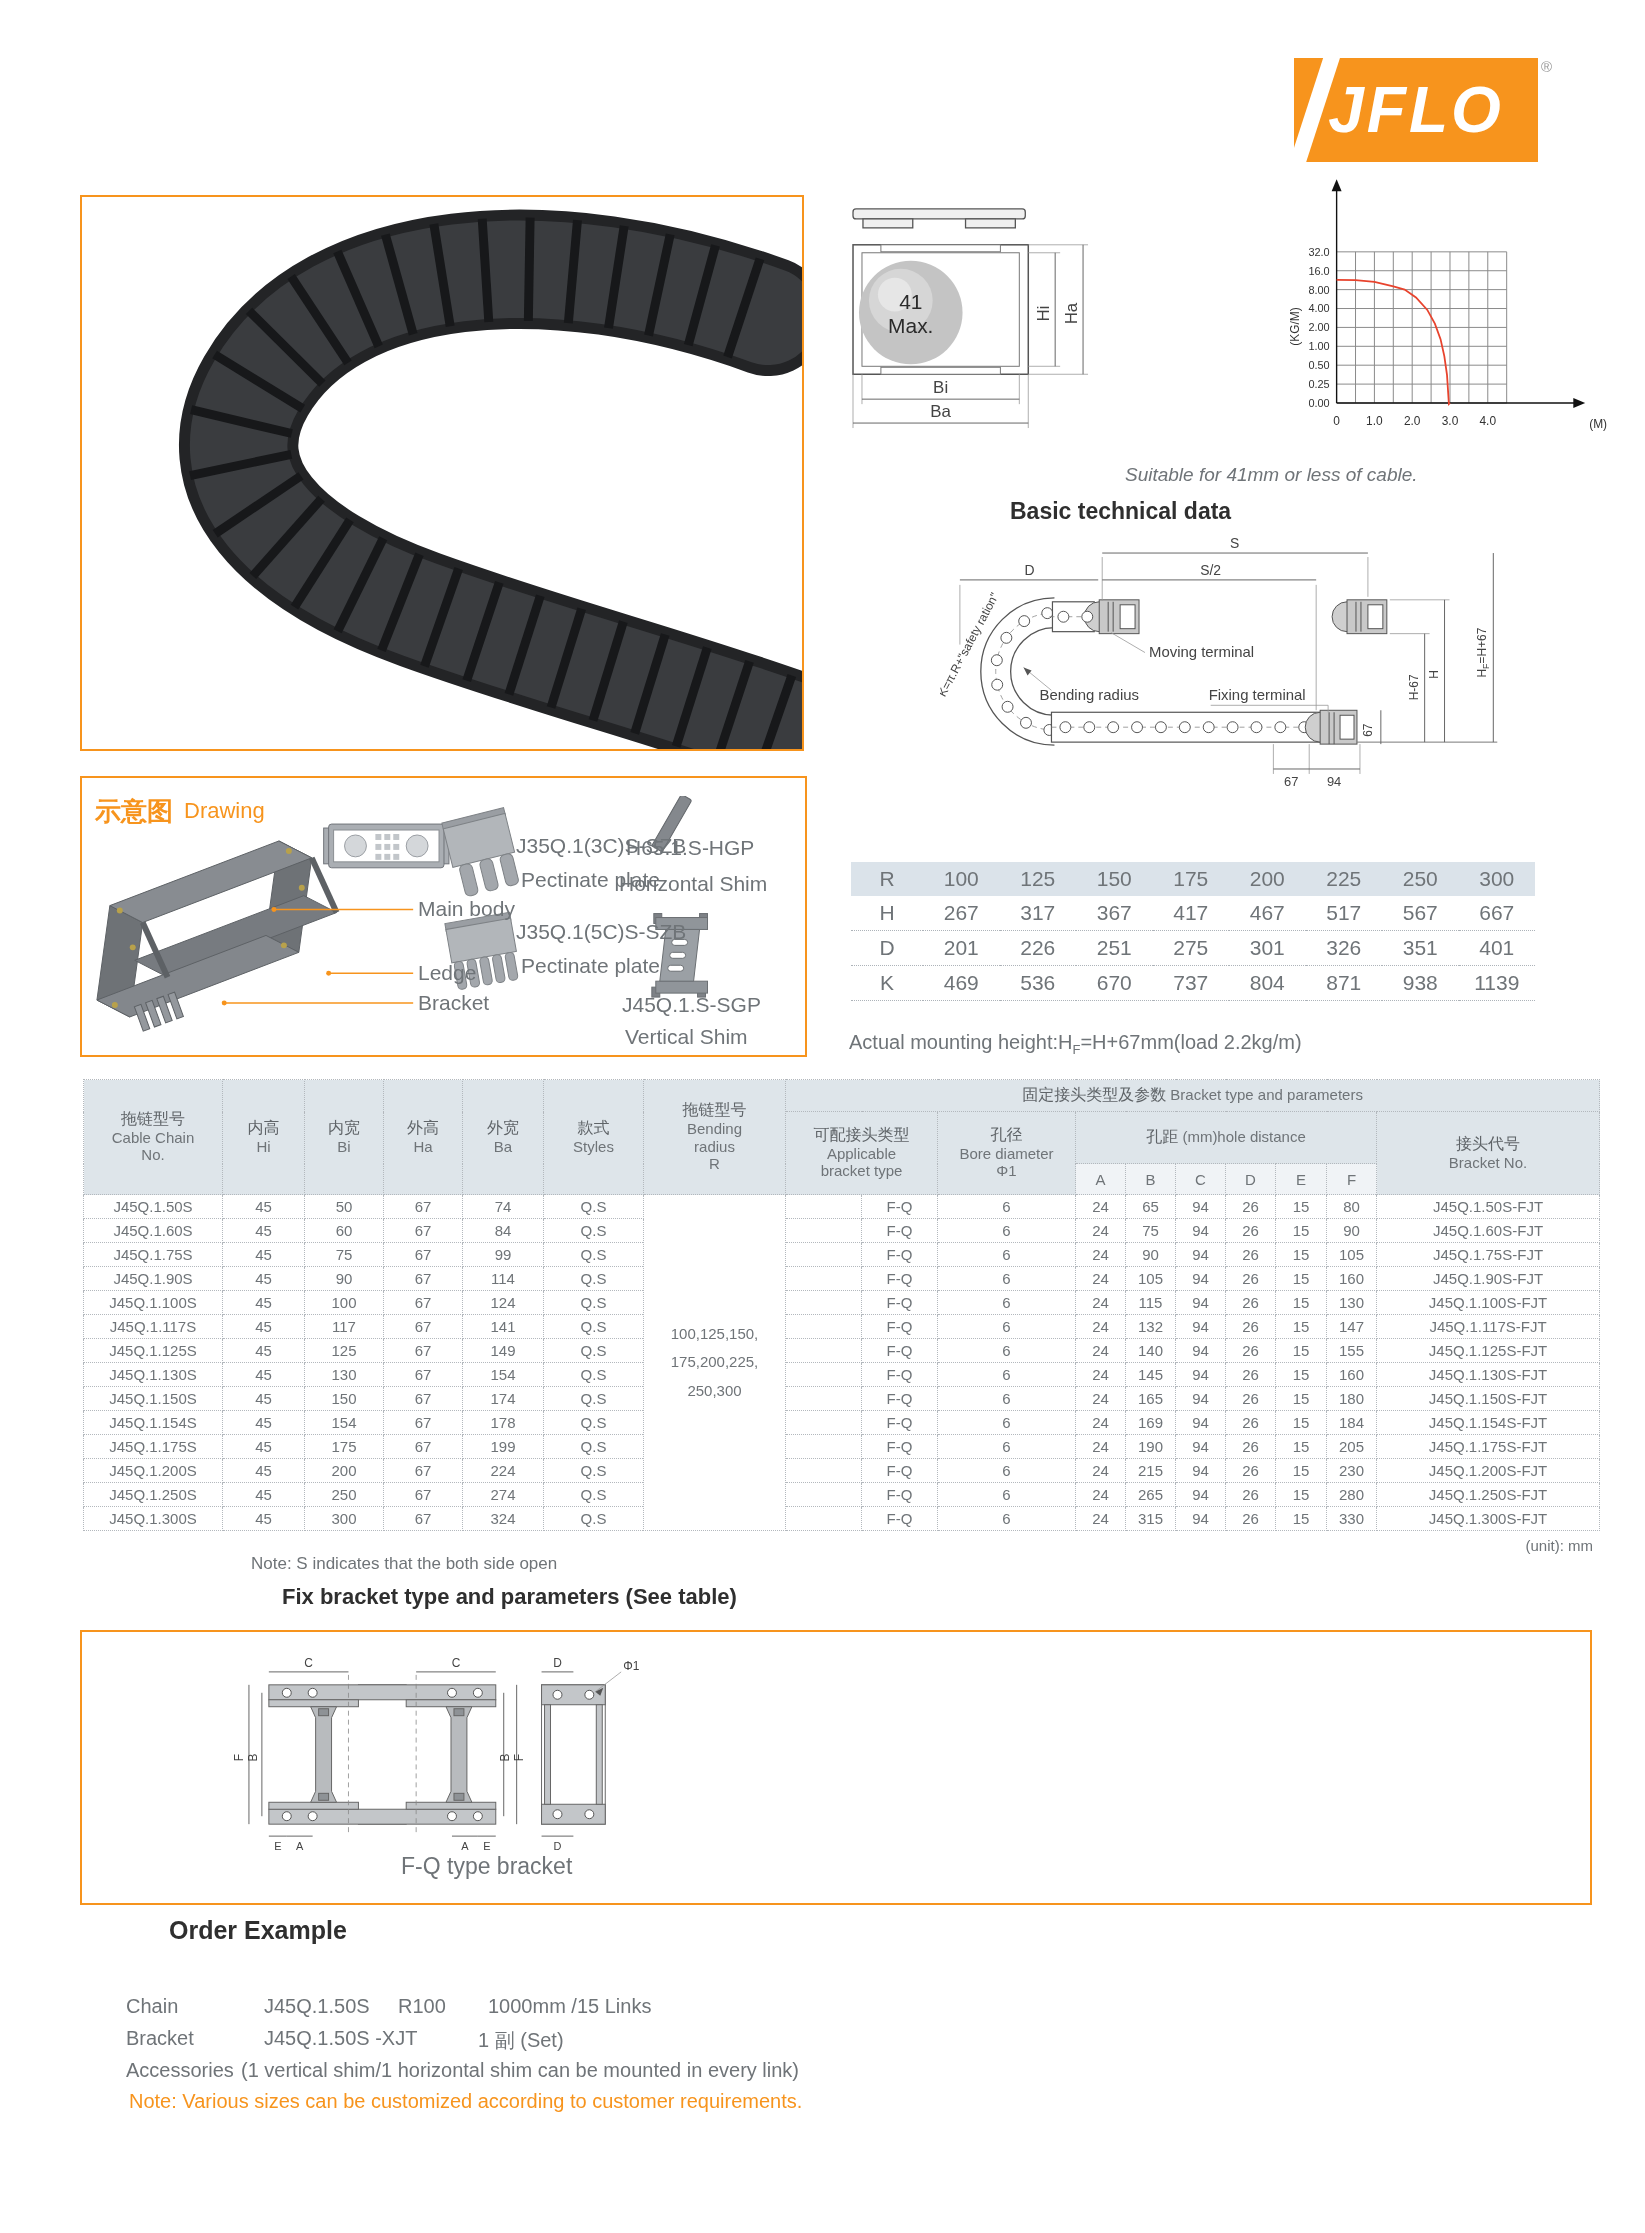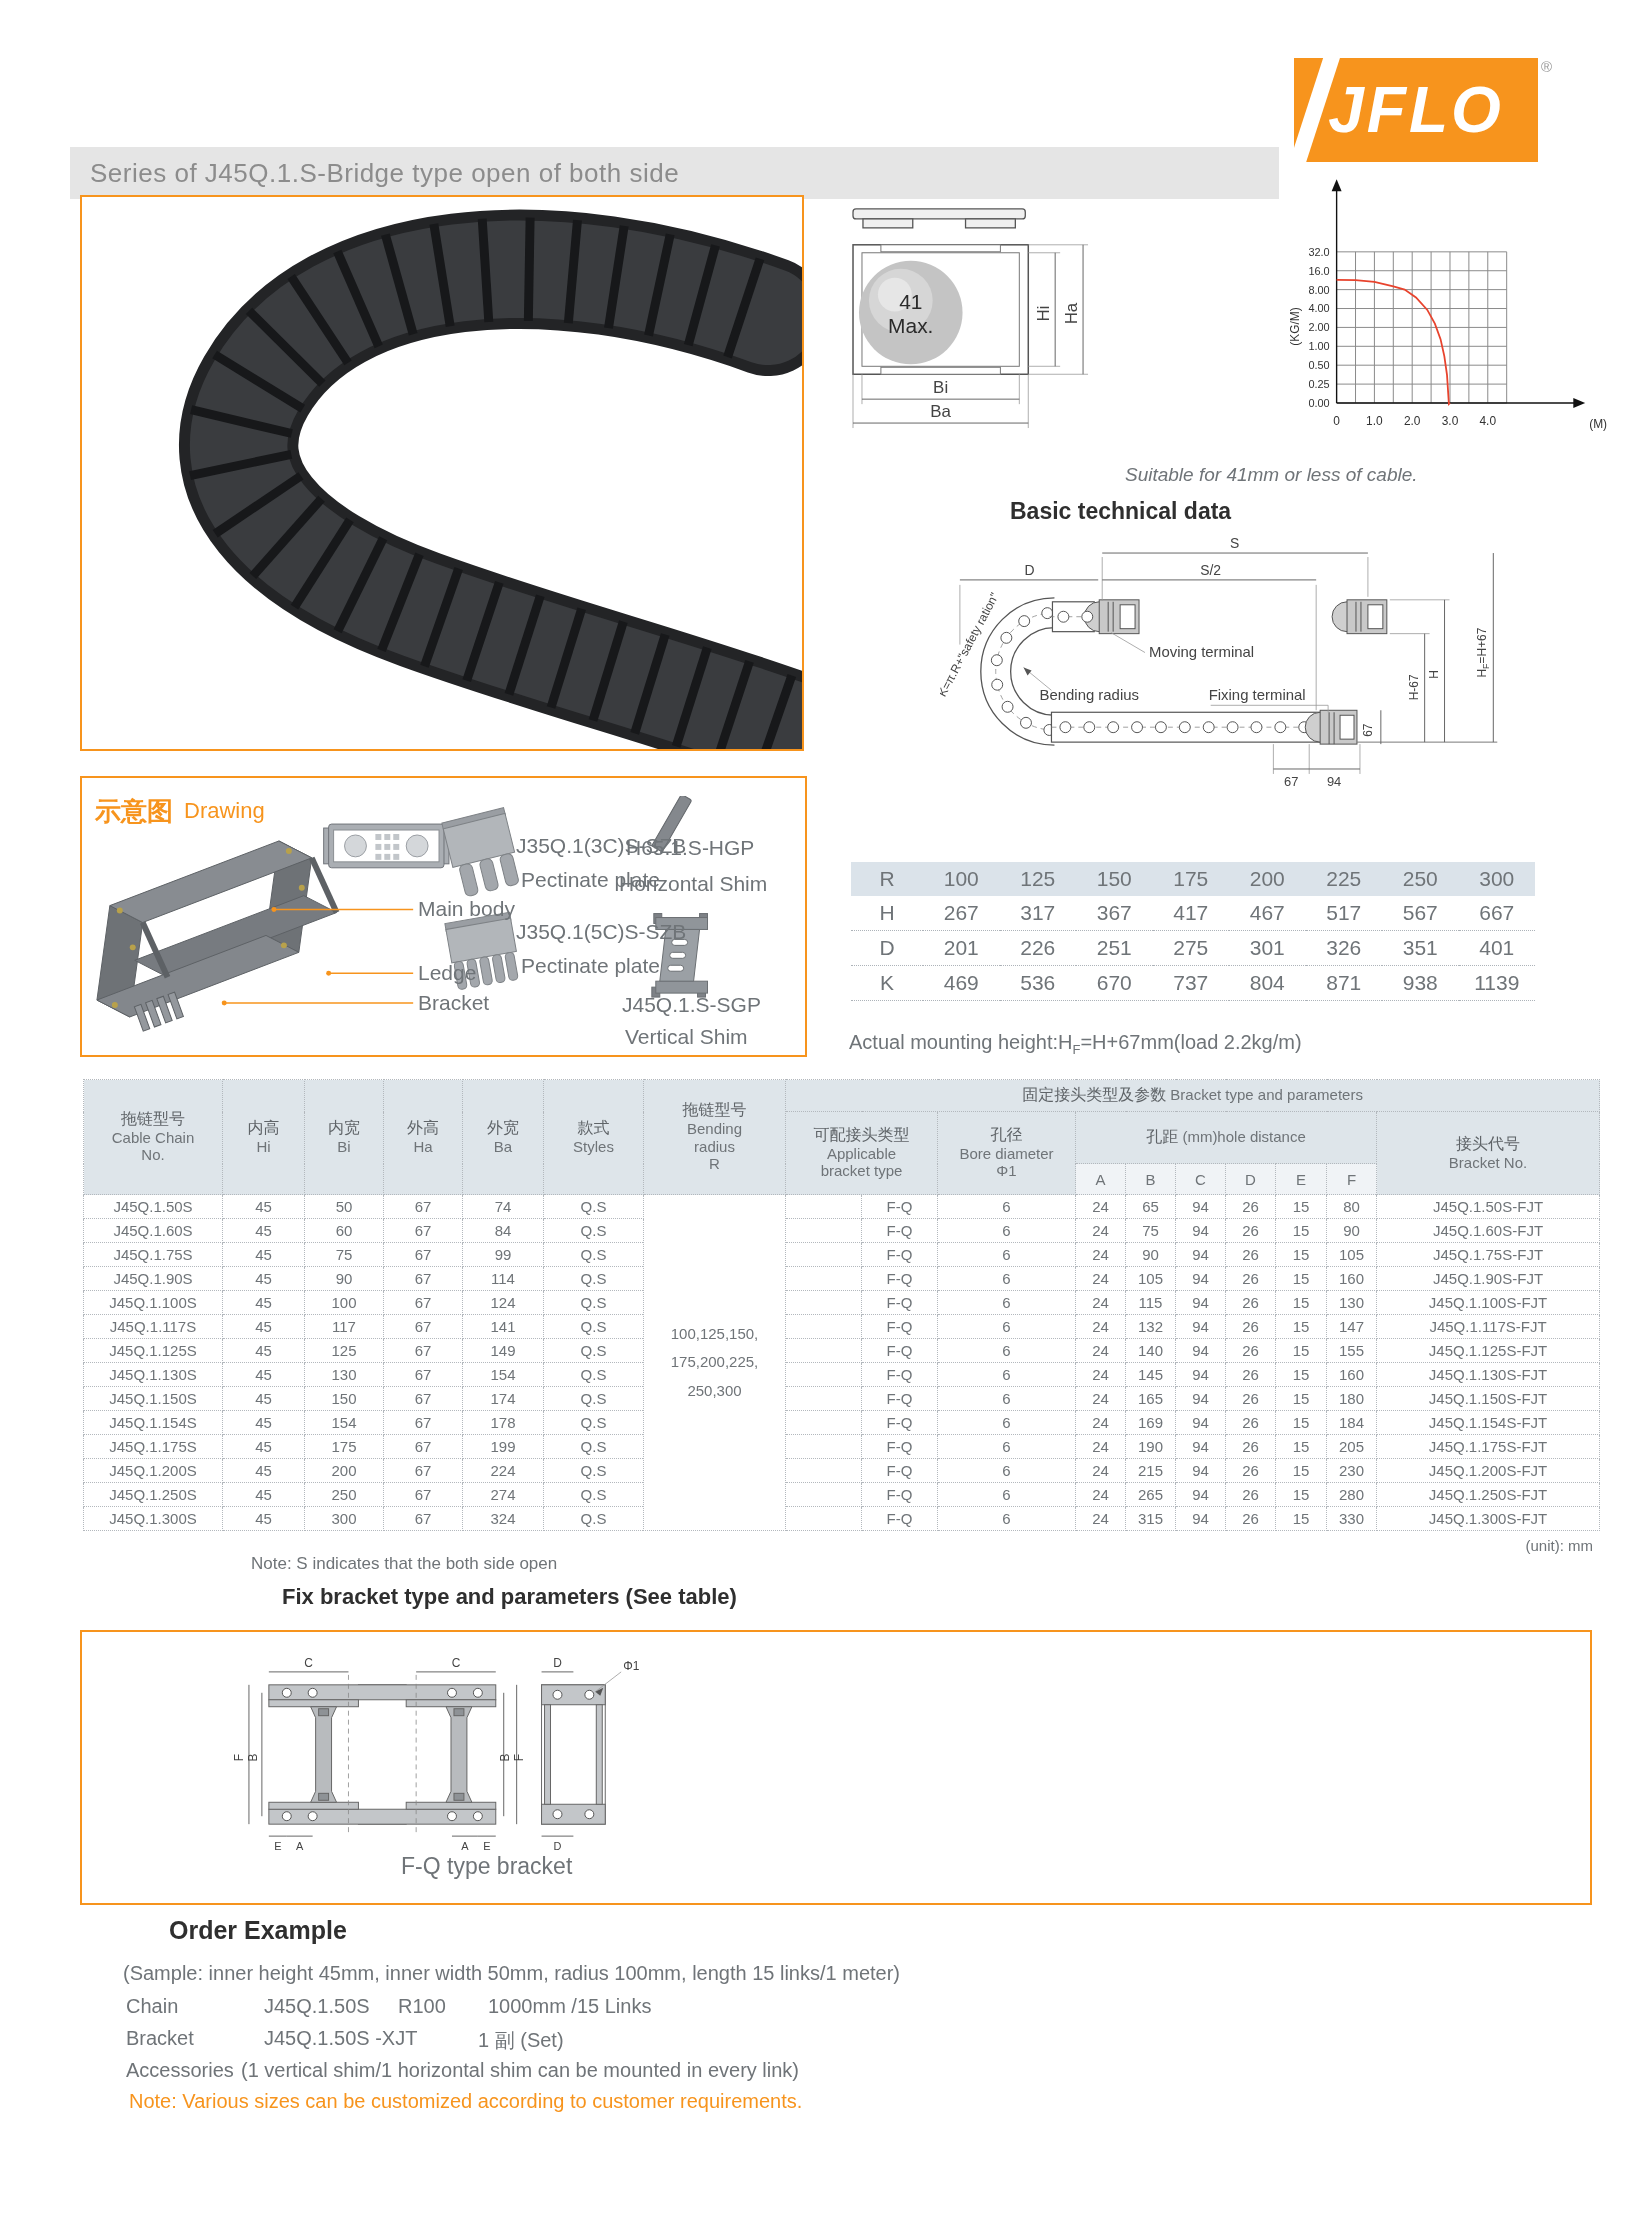--- a/index.html
+++ b/index.html
@@ -43,23 +43,20 @@
   [data-name="chart-grid"] line{stroke:#8a8a8a;stroke-width:1;}
   [data-name="chain-rungs"] line{stroke:#17181A;stroke-width:9;}
   [data-name="loop-links"] circle,[data-name="band-links"] circle{fill:#fff;stroke:#555;stroke-width:1;}
   .order-label{font-size:20px;color:#6F7478;}
 </style>
 </head>
 <body>
 
 <div id="page" data-name="datasheet-page">
 
-  <div class="abs titlebar" data-name="title-bar">
-    <span data-name="page-title">Series of J45Q.1.S-Bridge type open of both side</span>
-  </div>
   <div class="abs logo" data-name="brand-logo">
     <div class="slash" data-name="logo-slash-decoration"></div>
     <span class="word" data-name="brand-name">JFLO</span>
   </div>
   <div class="abs regmark" data-name="registered-trademark-icon">®</div>
 
   <div class="abs obox" style="left:80px;top:195px;width:720px;height:552px;" data-name="product-photo-box">
     <svg width="720" height="552" viewBox="0 0 724 555" data-name="cable-chain-photo">
       <path d="M 690,120 C 470,40 250,60 175,190 C 120,285 200,365 340,415 C 470,462 600,495 724,540" fill="none" stroke="#232426" stroke-width="120" stroke-linecap="round" data-name="chain-body-outer"></path>
       <path d="M 690,120 C 470,40 250,60 175,190 C 120,285 200,365 340,415 C 470,462 600,495 724,540" fill="none" stroke="#3A3C3F" stroke-width="98" stroke-linecap="round" data-name="chain-body-inner"></path>
@@ -851,21 +848,20 @@
       <line class="dim" x1="314" y1="187" x2="346" y2="187"></line>
       <text x="330" y="201" text-anchor="middle" font-size="11" fill="#444" data-name="dim-d2-label">D</text>
       <text x="396" y="20" font-size="12" fill="#444" data-name="dim-phi-label">Φ1</text>
       <line class="ref" x1="394" y1="22" x2="368" y2="42"></line>
       <polygon points="368,42 376,38 373,46" fill="#555" data-name="phi-arrow-icon"></polygon>
     </g>
   </svg>
   <div class="abs" style="left:401px;top:1853px;font-size:23px;color:#6F7478;" data-name="fq-bracket-caption">F-Q type bracket</div>
 
   <div class="abs dark-head" style="left:169px;top:1916px;font-size:25px;" data-name="order-example-heading">Order Example</div>
-  <div class="abs gray20" style="left:123px;top:1962px;" data-name="order-sample-line">(Sample: inner height 45mm, inner width 50mm, radius 100mm, length 15 links/1 meter)</div>
   <div data-name="order-row-chain">
     <span class="abs order-label" style="left:126px;top:1995px;" data-name="order-chain-label">Chain</span>
     <span class="abs order-label" style="left:264px;top:1995px;" data-name="order-chain-model">J45Q.1.50S</span>
     <span class="abs order-label" style="left:398px;top:1995px;" data-name="order-chain-radius">R100</span>
     <span class="abs order-label" style="left:488px;top:1995px;" data-name="order-chain-length">1000mm /15 Links</span>
   </div>
   <div data-name="order-row-bracket">
     <span class="abs order-label" style="left:126px;top:2027px;" data-name="order-bracket-label">Bracket</span>
     <span class="abs order-label" style="left:264px;top:2027px;" data-name="order-bracket-model">J45Q.1.50S -XJT</span>
     <span class="abs order-label" style="left:478px;top:2027px;" data-name="order-bracket-qty">1 副 (Set)</span>

